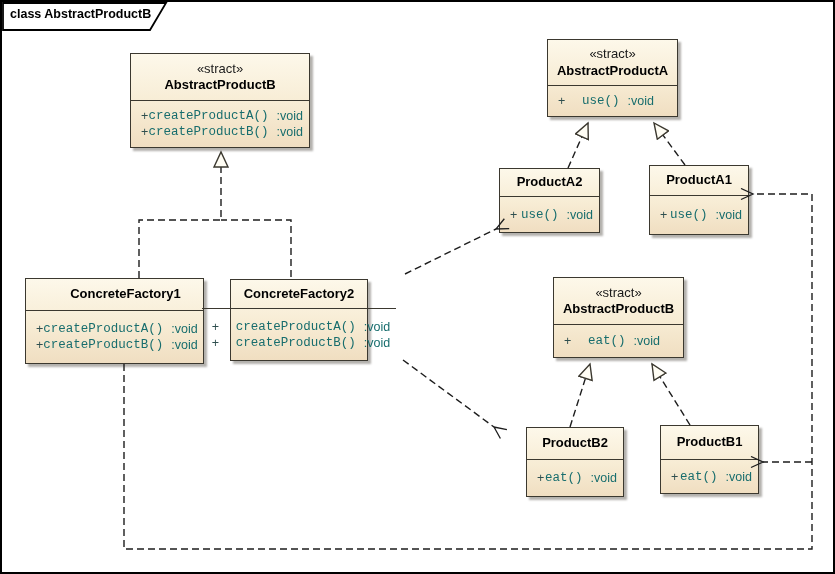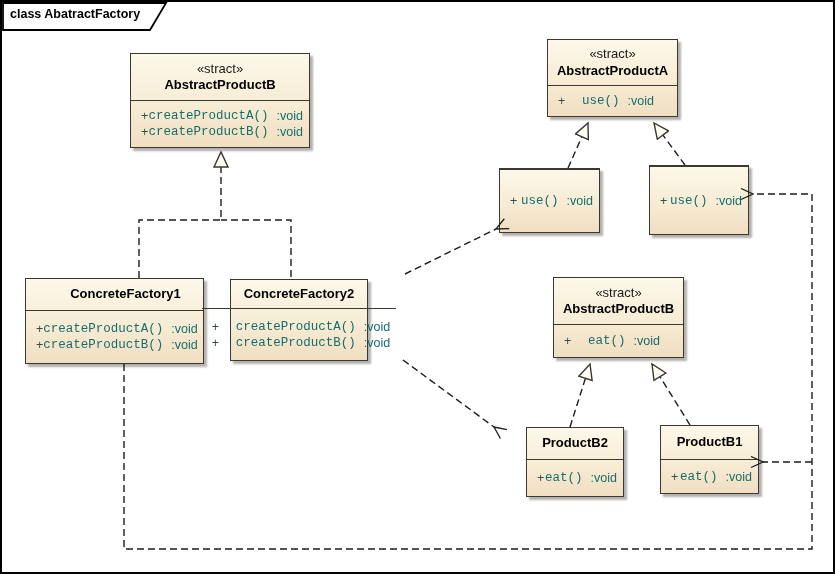--- a/index.html
+++ b/index.html
@@ -92,30 +92,36 @@
     <div class="uml-body">
       <div class="method">
         <span class="vis">+</span>
         <span class="sig">use()</span>
         <span class="ret">:void</span>
       </div>
     </div>
   </div>
 
   <div class="uml-class" id="cls-product-a2">
+    <div class="uml-head">
+      <span class="cls-name">ProductA2</span>
+    </div>
     <div class="uml-body">
       <div class="method">
         <span class="vis">+</span>
         <span class="sig">use()</span>
         <span class="ret">:void</span>
       </div>
     </div>
   </div>
 
   <div class="uml-class" id="cls-product-a1">
+    <div class="uml-head">
+      <span class="cls-name">ProductA1</span>
+    </div>
     <div class="uml-body">
       <div class="method">
         <span class="vis">+</span>
         <span class="sig">use()</span>
         <span class="ret">:void</span>
       </div>
     </div>
   </div>
 
   <div class="uml-class" id="cls-concrete-factory1">
@@ -236,15 +242,15 @@
       <path class="edge" d="M122,362 L122,547 L810,547 L810,192 L751,192" marker-end="url(#mk-open)"></path>
     </g>
 
     <g>
       <path class="edge" d="M810,460 L761,460" marker-end="url(#mk-open)"></path>
     </g>
 
     <path d="M1,1 L164,1 L148,28 L1,28 Z" fill="#ffffff" stroke="#000000" stroke-width="1.8"></path>
   </svg>
 
-  <div id="tab-label">class AbatractFactory</div>
+  <div id="tab-label">class AbstractProductB</div>
 
 </div>
 
 </body></html>

